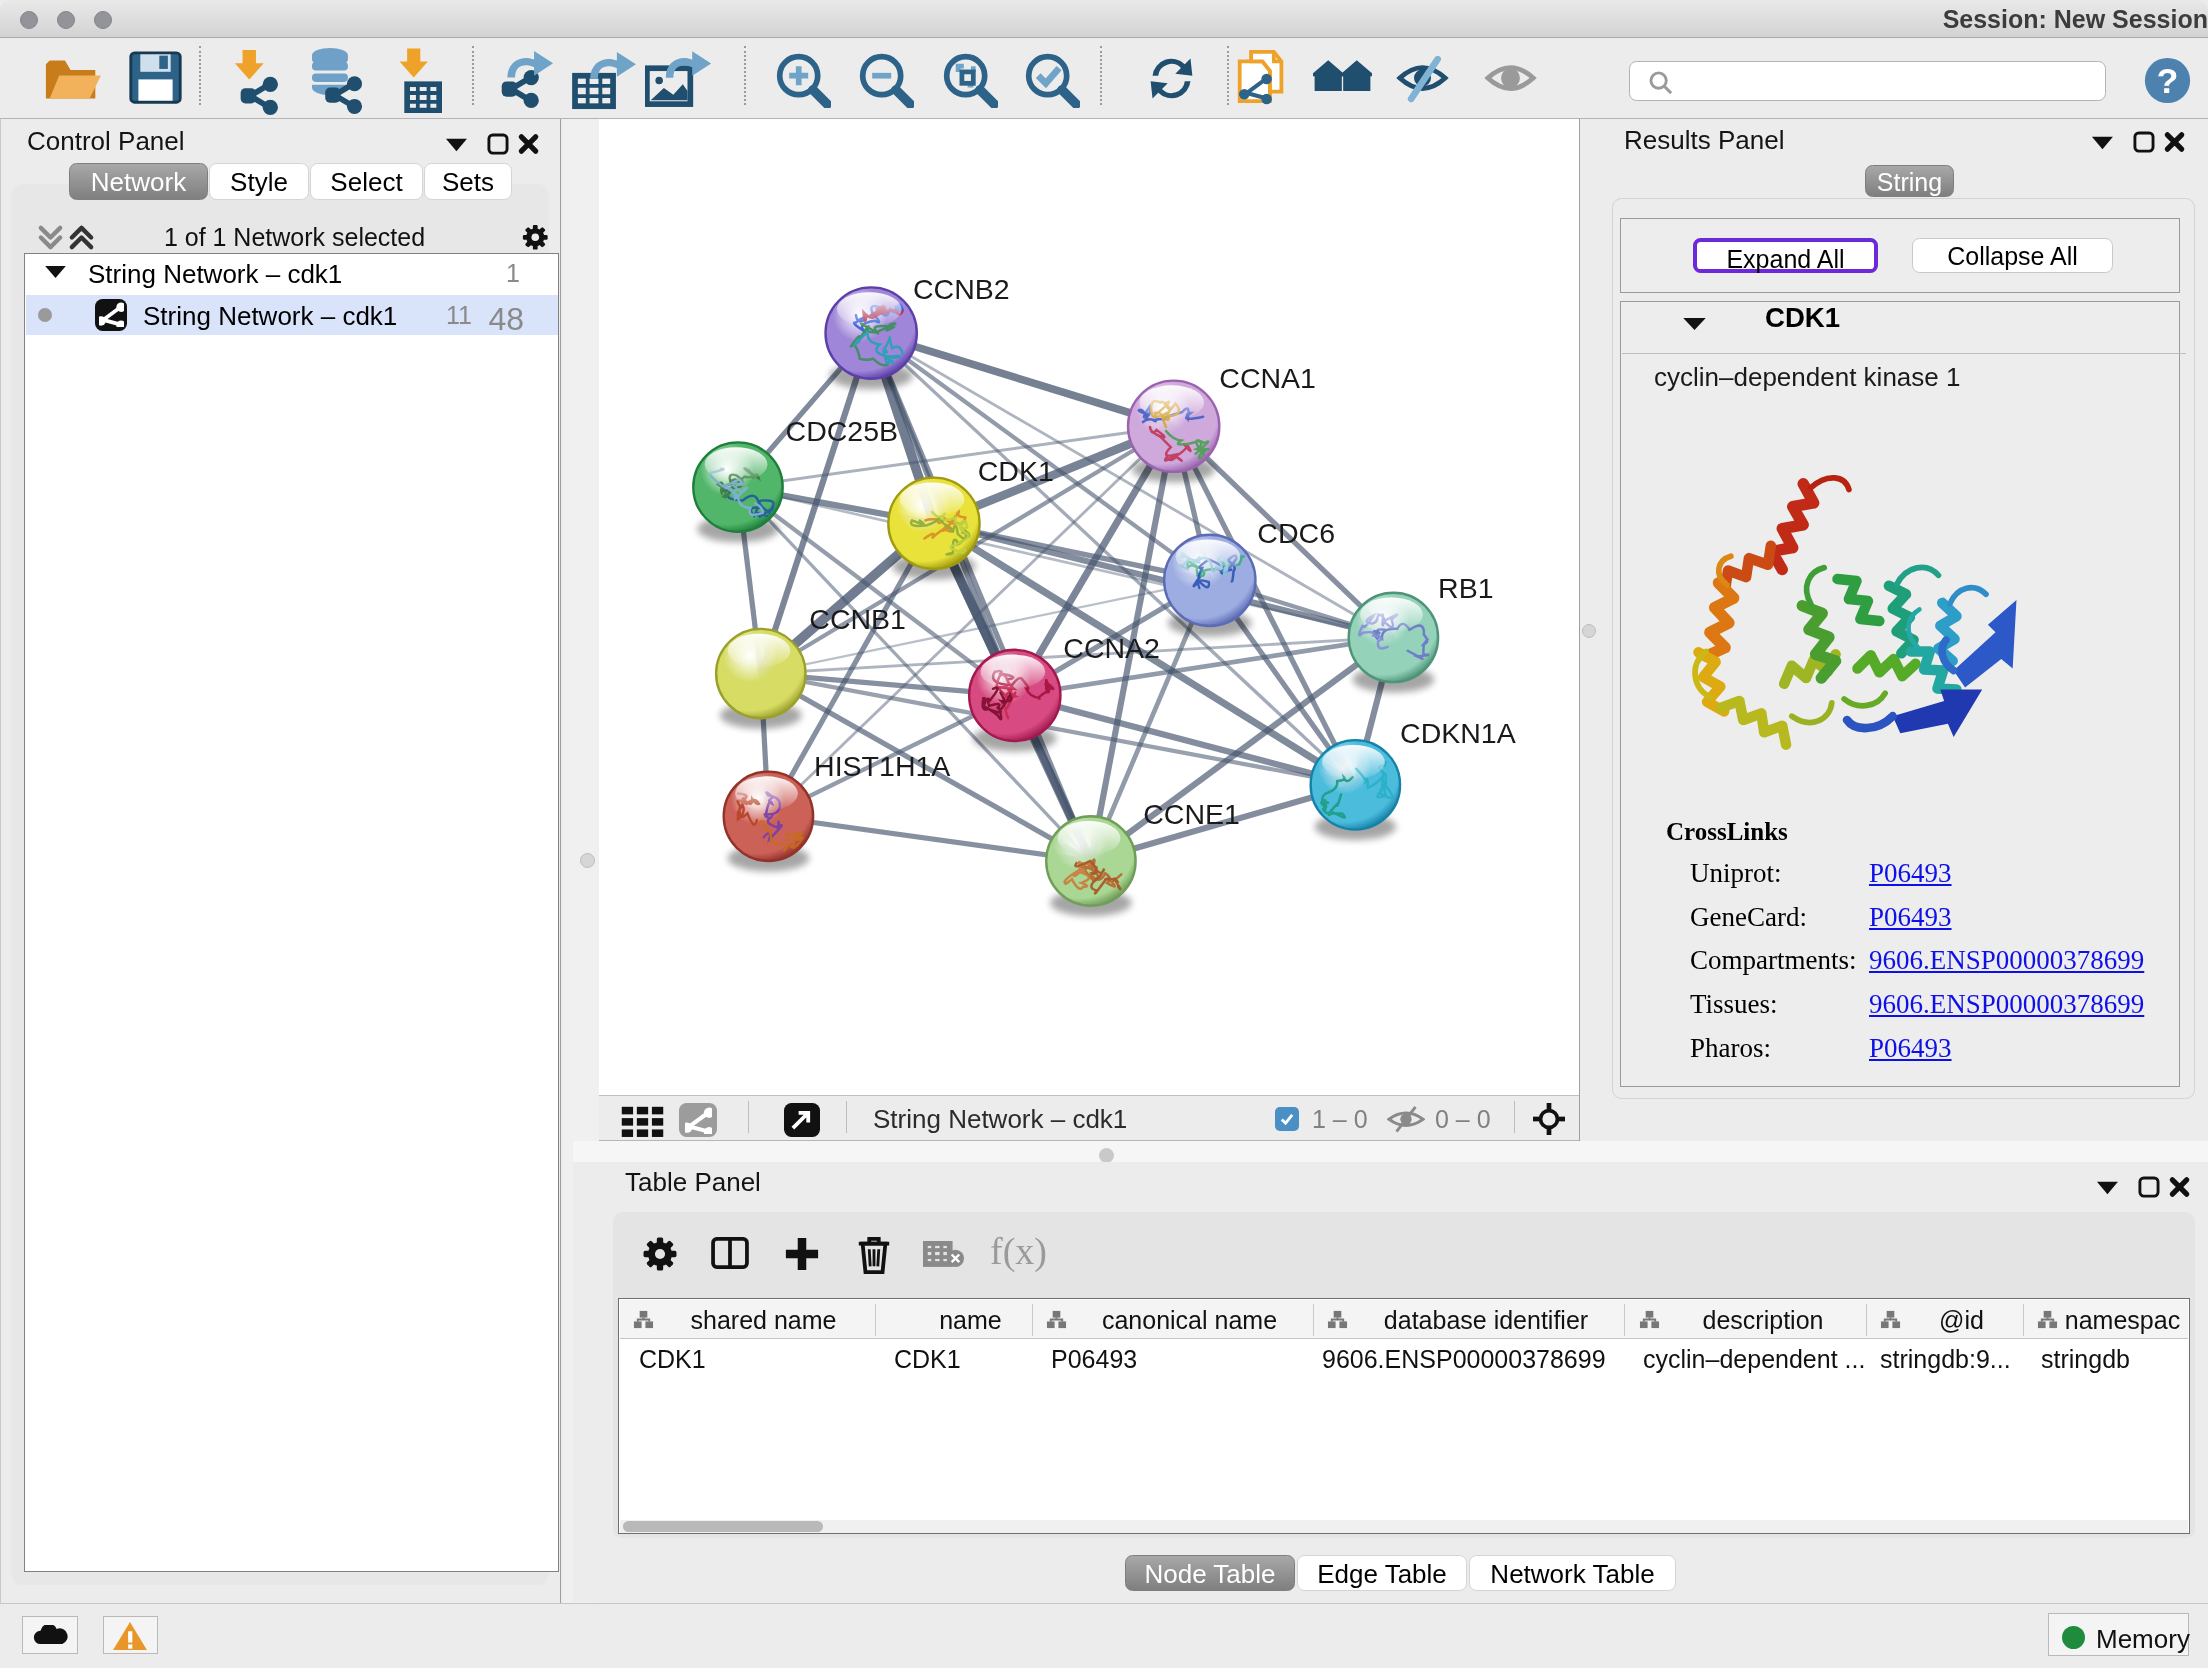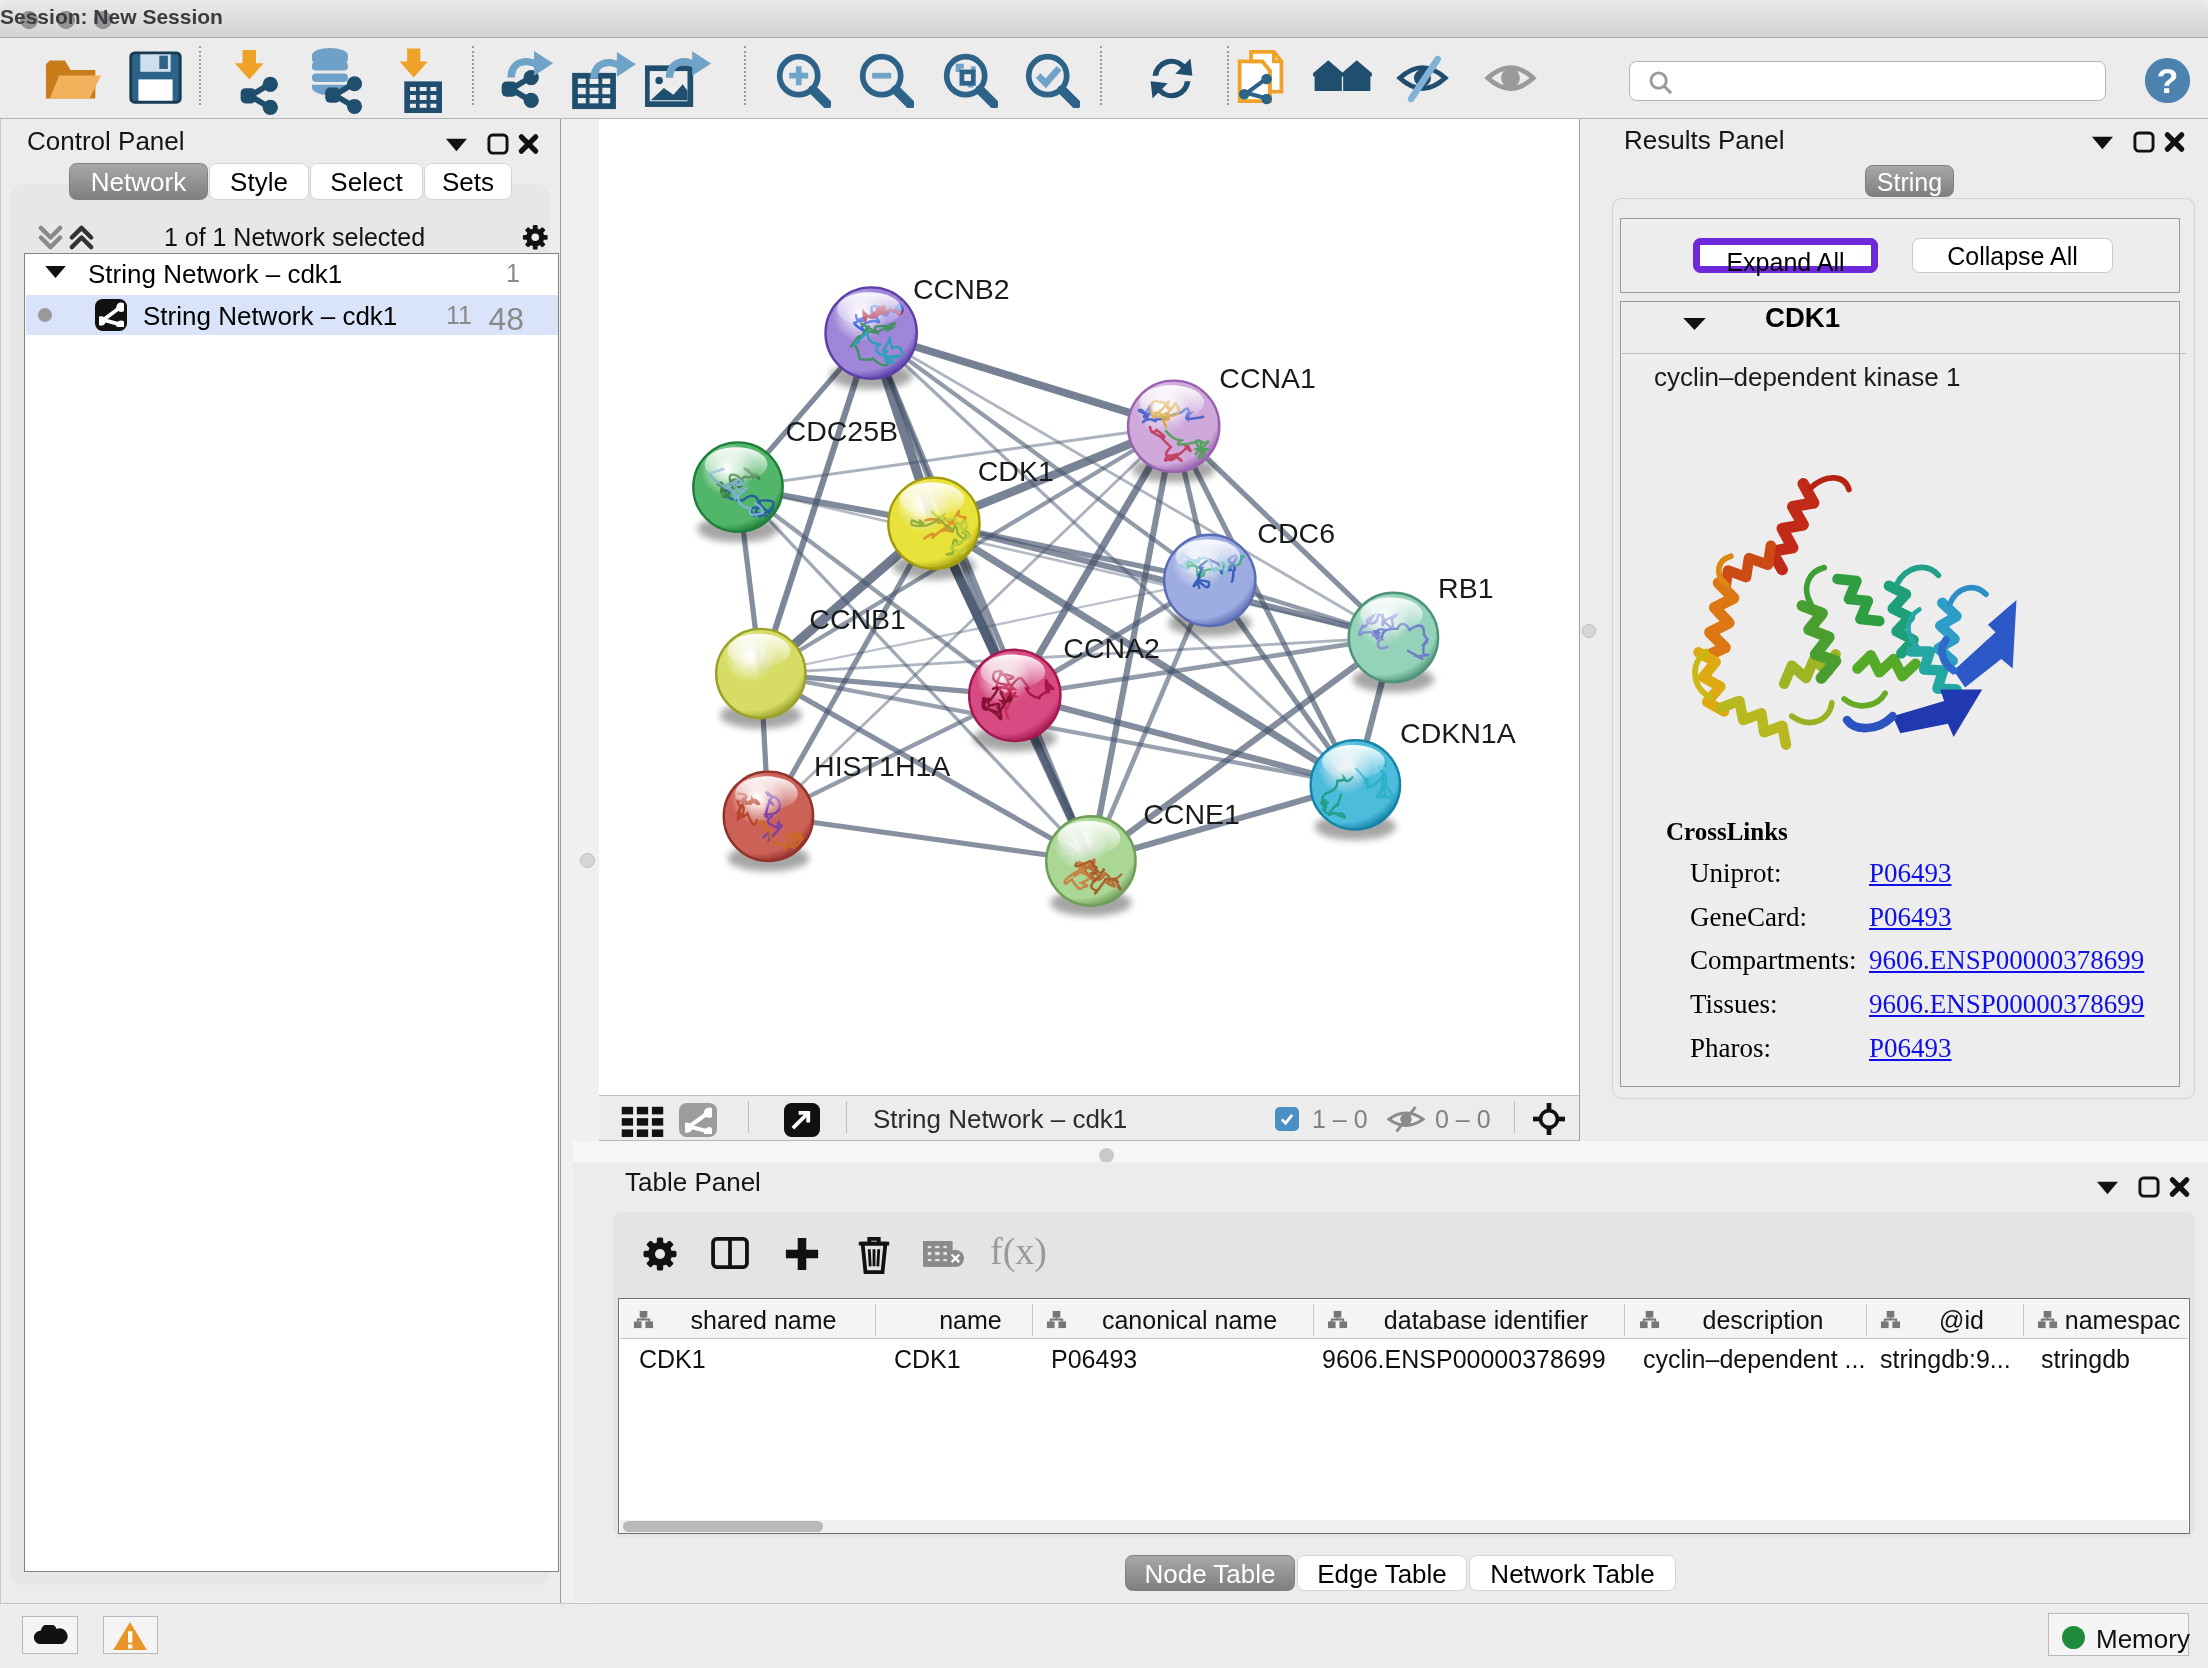--- a/index.html
+++ b/index.html
@@ -1,19 +1,19 @@
 <!DOCTYPE html>
 <html style="font-size:15px"><head><meta charset="utf-8"><style>
 *{margin:0;padding:0;box-sizing:border-box;}
 html,body{width:2208px;height:1668px;overflow:hidden;}
 body{font-family:"Liberation Sans",sans-serif;background:#ececec;position:relative;}
 .abs{position:absolute;}
 .titlebar{left:0;top:0;width:2208px;height:38px;background:linear-gradient(#e9e9e9,#d3d3d3);border-bottom:1px solid #ababab;border-radius:9.5px 9.5px 0 0;}
 .tl{top:11.4px;width:18px;height:18px;border-radius:50%;background:#93939a;border:1px solid #84848b;}
-.title{top:4.8px;left:0;width:2208px;text-align:left;font-size:21px;color:#3c3c3c;font-weight:bold;}
+.title{top:4.8px;left:0;width:2208px;text-align:right;font-size:25px;color:#3c3c3c;font-weight:bold;}
 .toolbar{left:0;top:39px;width:2208px;height:80px;background:#ececec;border-bottom:1px solid #b4b4b4;}
 .vsep{top:46px;height:59px;width:0;border-left:2.9px dotted #9a9a9a;}
 .ptitle{font-size:26px;color:#141414;}
 .searchbox{left:1629px;top:61px;width:477px;height:40px;background:#fff;border:1.9px solid #b3b3b3;border-radius:7.6px;}
 .tabsel{background:linear-gradient(#a8a8a8,#7f7f7f);color:#fff;border:1px solid #7f7f7f;}
 .tabun{background:#fff;color:#000;border:1px solid #d4d4d4;}
 .tab{display:inline-block;text-align:center;font-size:26px;border-radius:7.6px;z-index:5;}
 .cpanel{left:0;top:119px;width:561px;height:1484px;background:#ececec;border-left:1.9px solid #c9c9c9;border-right:1.9px solid #9f9f9f;}
 .cpbox{left:11.4px;top:184px;width:538px;height:1401px;background:#e7e7e7;border-radius:11.4px;}
 .listbox{left:24px;top:253px;width:535px;height:1319px;background:#fff;border:1.9px solid #828282;}
@@ -563,21 +563,21 @@
 <div class="abs rpanel"></div>
 <div class="abs ptitle" style="left:1624px;top:125px">Results Panel</div>
 <svg class="abs" style="left:2091px;top:131px" width="105" height="23" viewBox="0 0 110 24">
 <path d="M1 6 L23 6 L12 19 Z" fill="#111"></path>
 <rect x="46" y="2" width="19" height="19" rx="4" fill="none" stroke="#111" stroke-width="3"></rect>
 <path d="M80 4 L95 19 M95 4 L80 19" stroke="#111" stroke-width="5.5" stroke-linecap="round"></path>
 </svg>
 <div class="abs tab tabsel" style="left:1865px;top:165px;width:89px;height:32px;line-height:32px;font-size:25px">String</div>
 <div class="abs" style="left:1612px;top:198px;width:583px;height:901px;background:#ececec;border-radius:9.5px;border:1px solid #d2d2d2;"></div>
 <div class="abs" style="left:1620px;top:218px;width:560px;height:75px;background:#ededed;border:1.9px solid #9a9a9a"></div>
-<div class="abs" style="left:1693px;top:238px;width:185px;height:35px;background:#fff;border:7px solid #6d28d9;border-radius:7.6px;text-align:center;line-height:35px;font-size:25px">Expand All</div>
+<div class="abs" style="left:1693px;top:238px;width:185px;height:35px;background:#fff;border:4px solid #6d28d9;border-radius:7.6px;text-align:center;line-height:35px;font-size:25px">Expand All</div>
 <div class="abs" style="left:1912px;top:238px;width:201px;height:35px;background:#fff;border:1px solid #c8c8c8;border-radius:7.6px;text-align:center;line-height:35px;font-size:25px">Collapse All</div>
 <div class="abs" style="left:1620px;top:301px;width:560px;height:786px;background:#ededed;border:1.9px solid #9a9a9a"></div>
 <svg class="abs" style="left:1682px;top:316px" width="25" height="15" viewBox="0 0 26 16">
     <path d="M1 2 L25 2 L13 15 Z" fill="#111"></path>
   </svg>
 <div class="abs" style="left:1765px;top:302px;font-size:27.6px;font-weight:bold;color:#000">CDK1</div>
 <div class="abs" style="left:1622px;top:353px;width:564px;height:0;border-top:1px solid #bdbdbd"></div>
 <div class="abs" style="left:1654px;top:362px;font-size:26px;color:#1a1a1a">cyclin–dependent kinase 1</div>
 <svg class="abs" style="left:1668px;top:461px" width="358" height="298" viewBox="0 0 376 313">
     <path d="M142 24 L153 44 L131 48 L142 67 L120 71 L131 91 L109 95 L120 114" stroke="#c22a18" stroke-width="12" fill="none" stroke-linejoin="round" stroke-linecap="round"></path>

